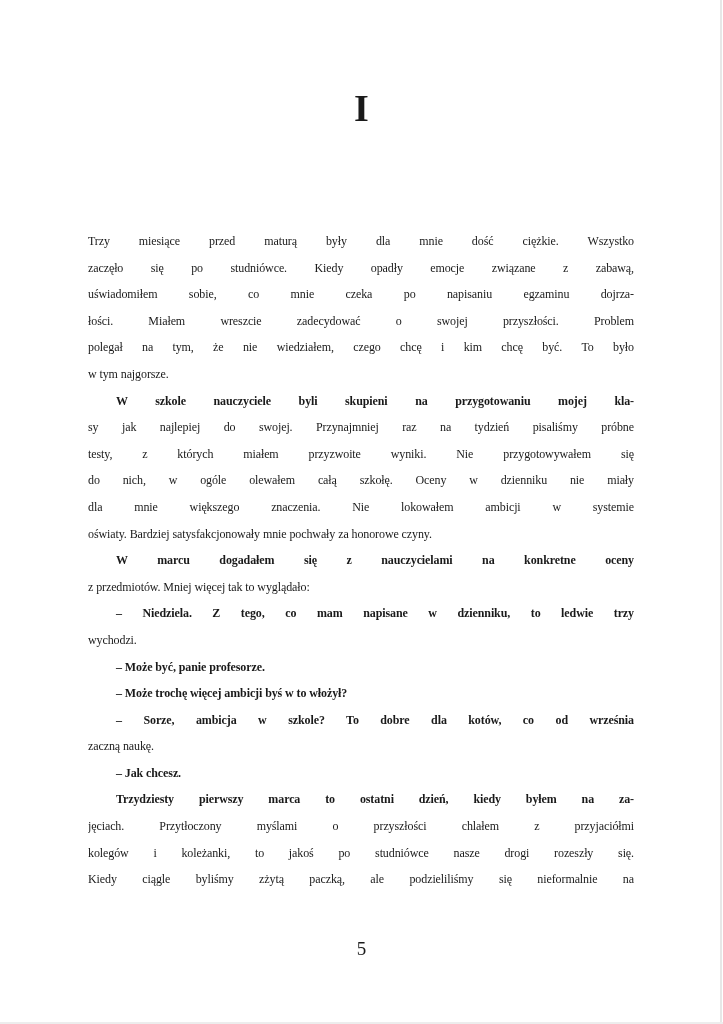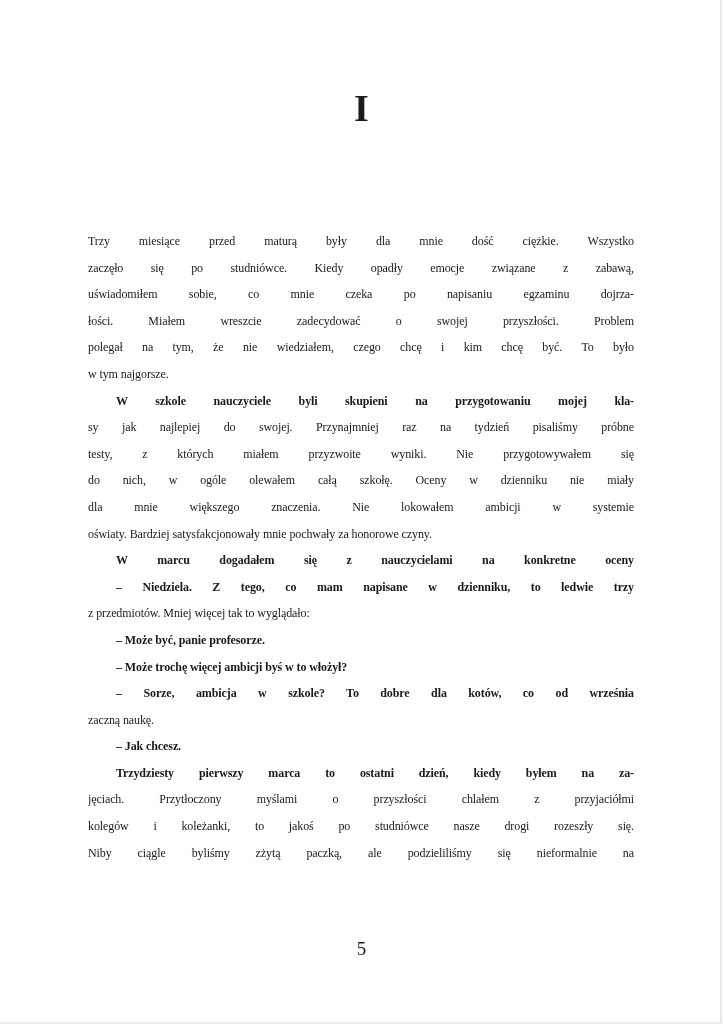--- a/index.html
+++ b/index.html
@@ -87,30 +87,31 @@
       <div class="line">łości. Miałem wreszcie zadecydować o swojej przyszłości. Problem</div>
       <div class="line">polegał na tym, że nie wiedziałem, czego chcę i kim chcę być. To było</div>
       <div class="line last">w tym najgorsze.</div>
       <div class="line indent">W szkole nauczyciele byli skupieni na przygotowaniu mojej kla-</div>
       <div class="line">sy jak najlepiej do swojej. Przynajmniej raz na tydzień pisaliśmy próbne</div>
       <div class="line">testy, z których miałem przyzwoite wyniki. Nie przygotowywałem się</div>
       <div class="line">do nich, w ogóle olewałem całą szkołę. Oceny w dzienniku nie miały</div>
       <div class="line">dla mnie większego znaczenia. Nie lokowałem ambicji w systemie</div>
       <div class="line last">oświaty. Bardziej satysfakcjonowały mnie pochwały za honorowe czyny.</div>
       <div class="line indent">W marcu dogadałem się z nauczycielami na konkretne oceny</div>
+      <div class="line last">z przedmiotów. Mniej więcej tak to wyglądało:</div>
       <div class="line indent">– Niedziela. Z tego, co mam napisane w dzienniku, to ledwie trzy</div>
-      <div class="line last">z przedmiotów. Mniej więcej tak to wyglądało:</div>
+      <div class="line last">wychodzi.</div>
       <div class="line last indent">– Może być, panie profesorze.</div>
       <div class="line last indent">– Może trochę więcej ambicji byś w to włożył?</div>
       <div class="line indent">– Sorze, ambicja w szkole? To dobre dla kotów, co od września</div>
       <div class="line last">zaczną naukę.</div>
       <div class="line last indent">– Jak chcesz.</div>
       <div class="line indent">Trzydziesty pierwszy marca to ostatni dzień, kiedy byłem na za-</div>
       <div class="line">jęciach. Przytłoczony myślami o przyszłości chlałem z przyjaciółmi</div>
       <div class="line">kolegów i koleżanki, to jakoś po studniówce nasze drogi rozeszły się.</div>
-      <div class="line">Niby ciągle byliśmy zżytą paczką, ale podzieliliśmy się nieformalnie na</div>
+      <div class="line">Kiedy ciągle byliśmy zżytą paczką, ale podzieliliśmy się nieformalnie na</div>
     </div>
 
   <div class="page-number">5</div>
 
   <div class="edge-right"></div>
   <div class="edge-bottom"></div>
 </div>
 
 </body></html>

